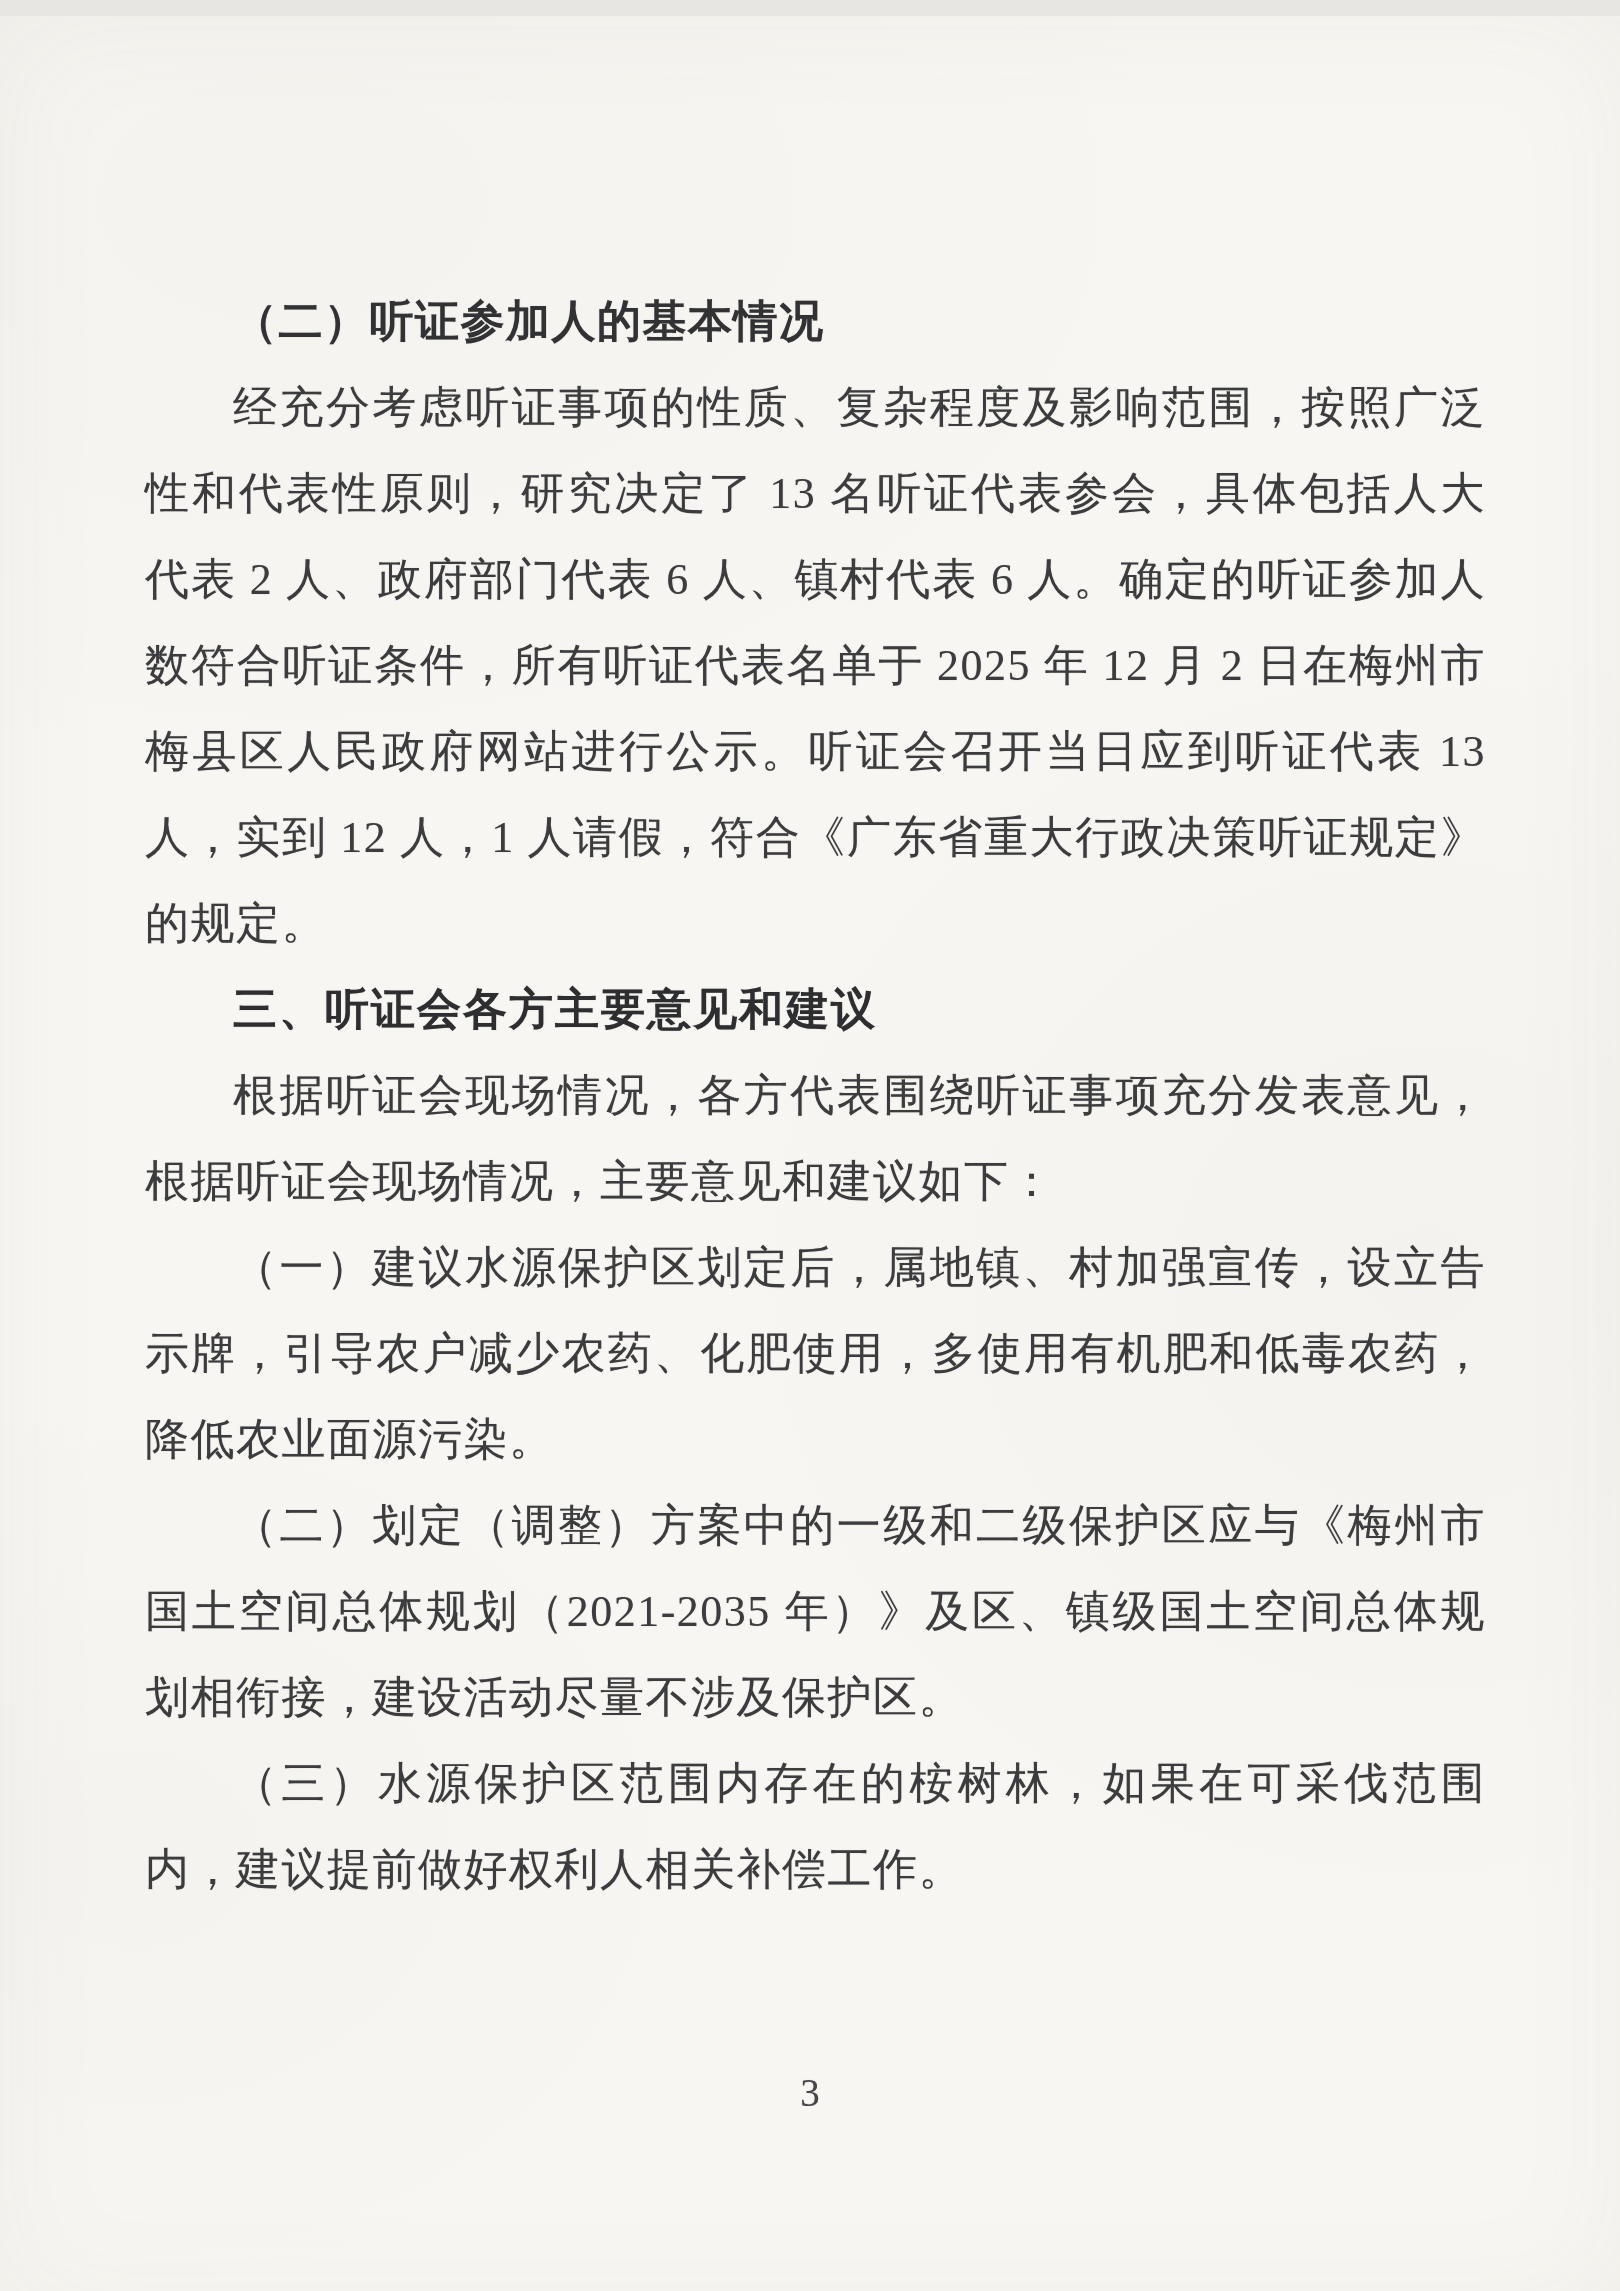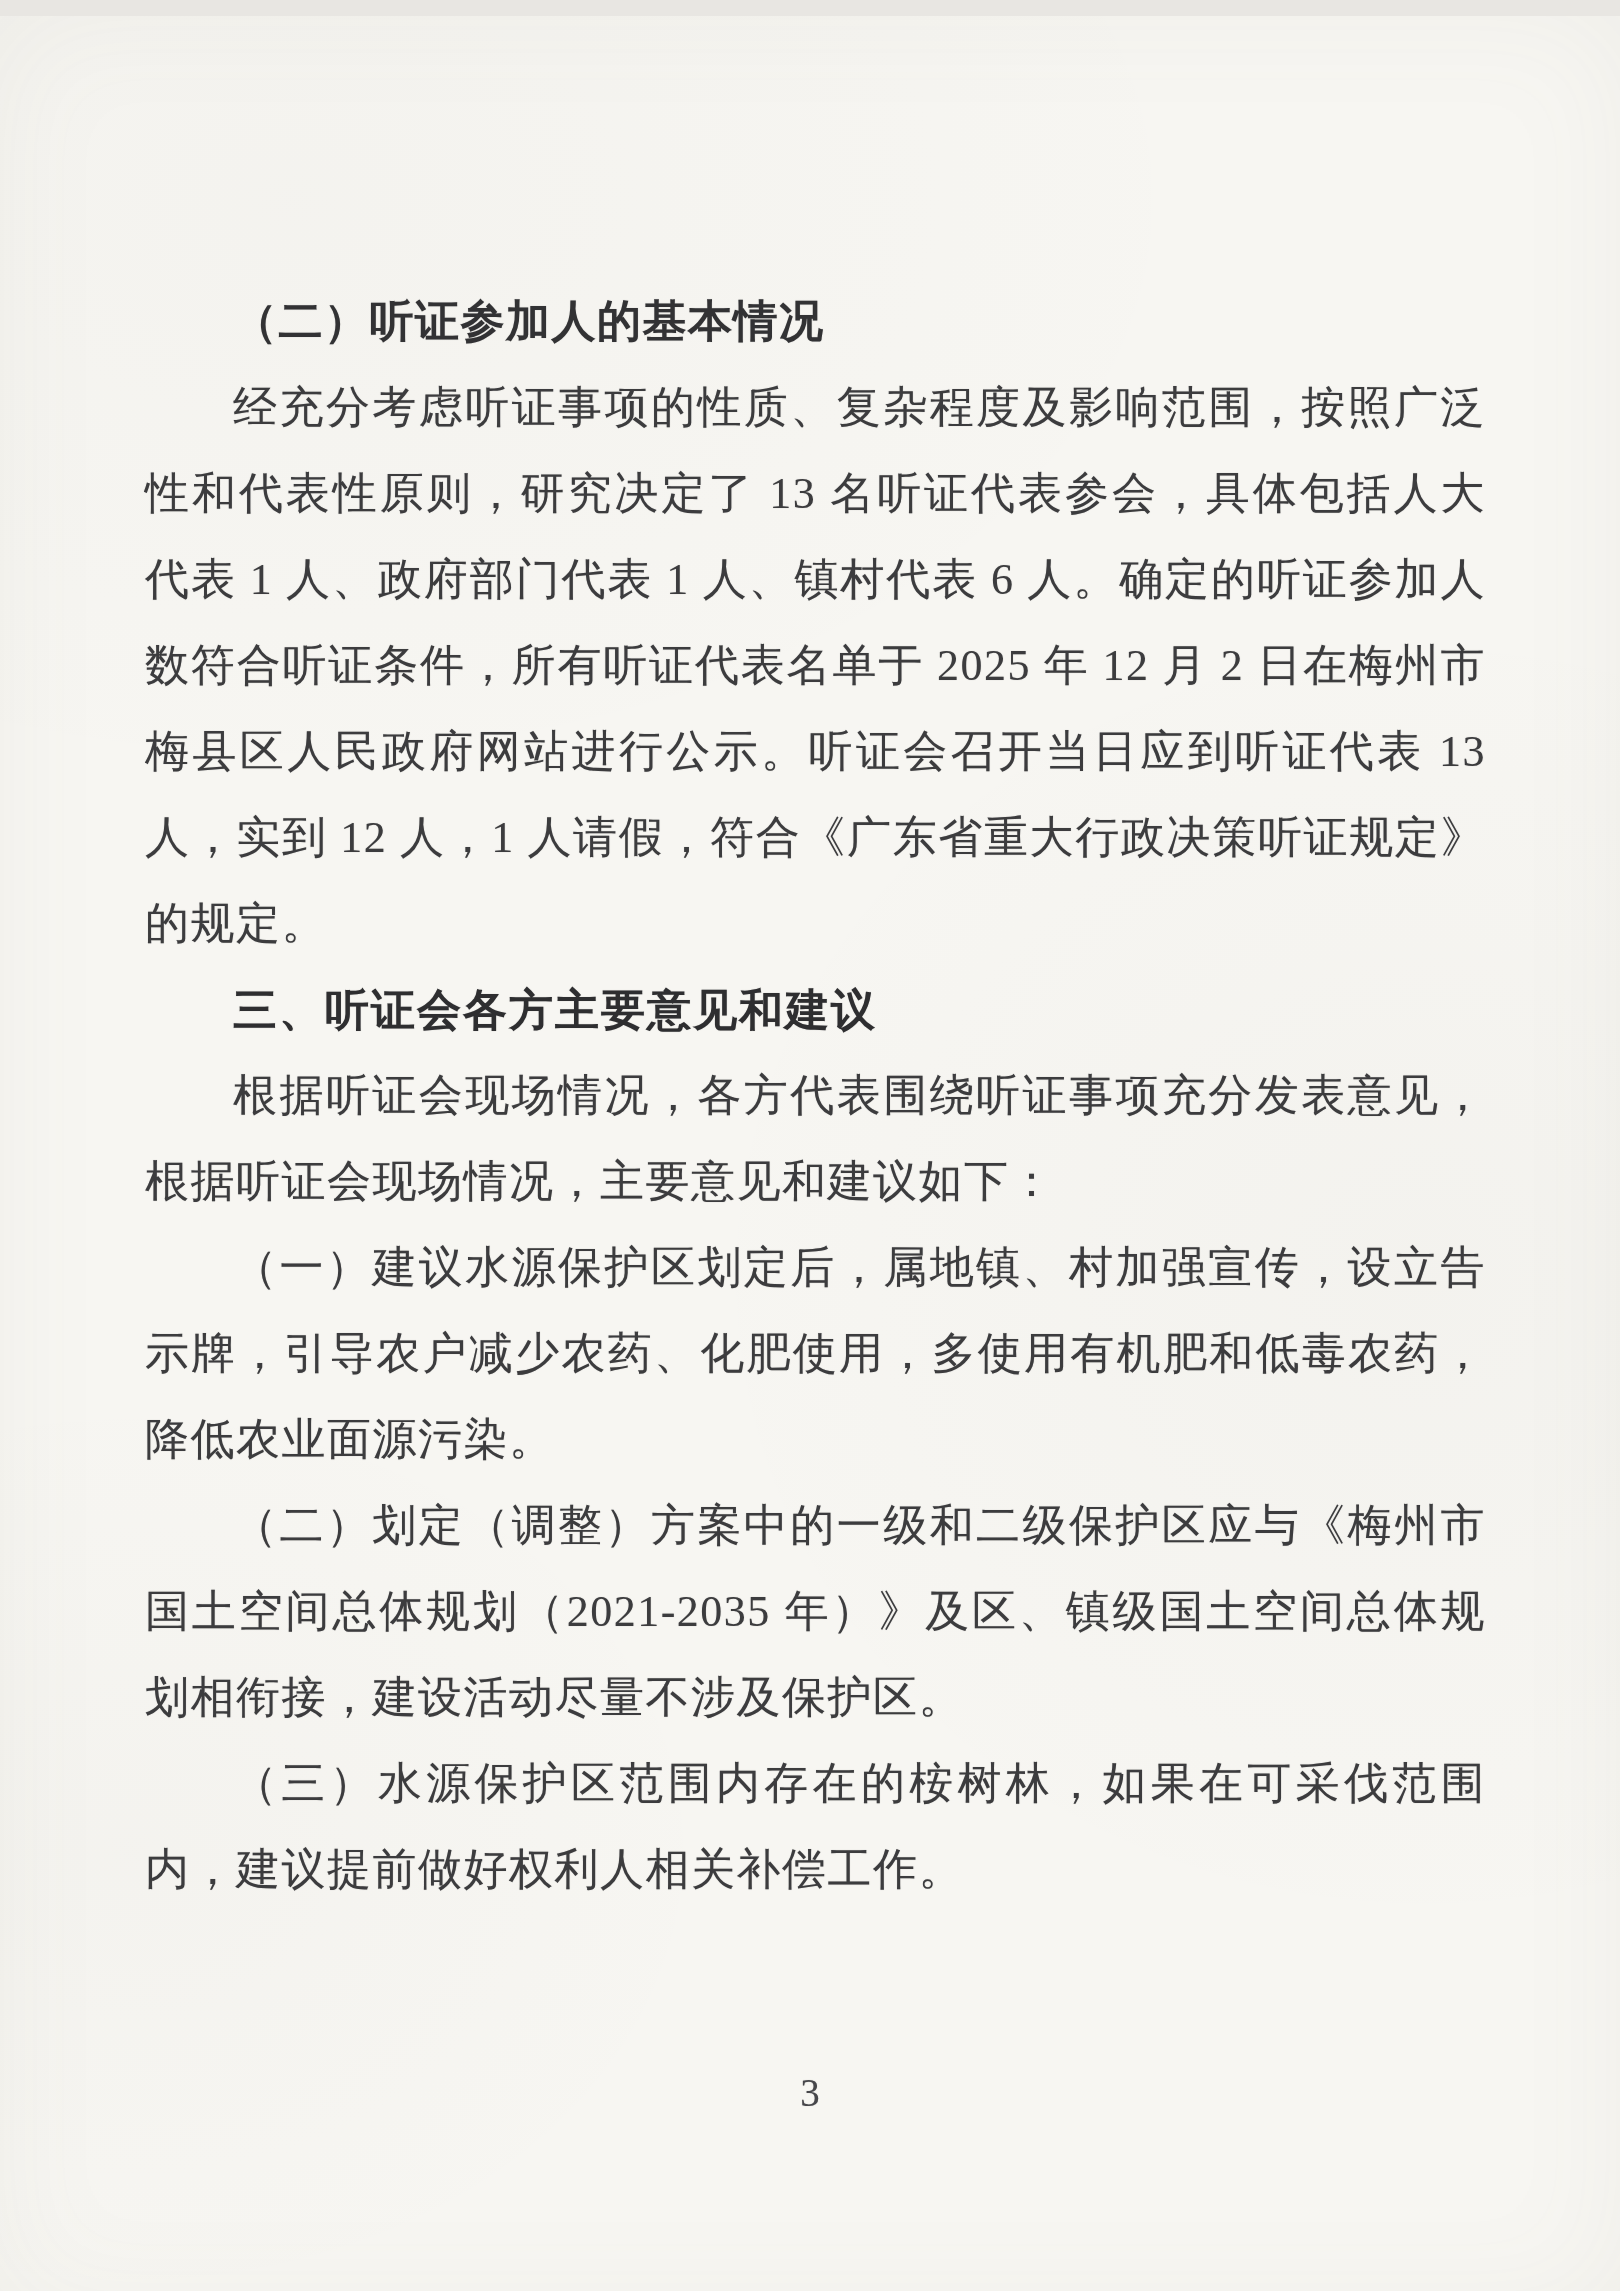--- a/index.html
+++ b/index.html
@@ -43,21 +43,21 @@
   .doc p {
     margin: 0;
     text-indent: 2em;
     text-shadow: 0 0 1px rgba(60,60,62,0.35);
   }
   .doc p.heading2 {
     font-weight: 700;
     color: #323234;
   }
   .doc p.heading1 {
-    font-family: Liberation Sans, sans-serif;
+    font-family: Liberation Serif, serif;
     font-weight: 700;
     letter-spacing: 2px;
     color: #2e2e30;
   }
   .page-footer {
     position: absolute;
     top: 2054px;
     left: 0;
     width: 100%;
     text-align: center;
@@ -67,21 +67,21 @@
     color: #46464a;
     text-shadow: 0 0 1px rgba(60,60,62,0.3);
   }
 </style>
 </head>
 <body>
 
 <div class="page">
   <main class="doc" id="doc-body">
       <p class="heading2">（二）听证参加人的基本情况</p>
-      <p class="paragraph">经充分考虑听证事项的性质、复杂程度及影响范围，按照广泛性和代表性原则，研究决定了 13 名听证代表参会，具体包括人大代表 1 人、政府部门代表 1 人、镇村代表 6 人。确定的听证参加人数符合听证条件，所有听证代表名单于 2025 年 12 月 2 日在梅州市梅县区人民政府网站进行公示。听证会召开当日应到听证代表 13 人，实到 12 人，1 人请假，符合《广东省重大行政决策听证规定》的规定。</p>
+      <p class="paragraph">经充分考虑听证事项的性质、复杂程度及影响范围，按照广泛性和代表性原则，研究决定了 13 名听证代表参会，具体包括人大代表 2 人、政府部门代表 6 人、镇村代表 6 人。确定的听证参加人数符合听证条件，所有听证代表名单于 2025 年 12 月 2 日在梅州市梅县区人民政府网站进行公示。听证会召开当日应到听证代表 13 人，实到 12 人，1 人请假，符合《广东省重大行政决策听证规定》的规定。</p>
       <p class="heading1">三、听证会各方主要意见和建议</p>
       <p class="paragraph">根据听证会现场情况，各方代表围绕听证事项充分发表意见，根据听证会现场情况，主要意见和建议如下：</p>
       <p class="paragraph">（一）建议水源保护区划定后，属地镇、村加强宣传，设立告示牌，引导农户减少农药、化肥使用，多使用有机肥和低毒农药，降低农业面源污染。</p>
       <p class="paragraph">（二）划定（调整）方案中的一级和二级保护区应与《梅州市国土空间总体规划（2021-2035 年）》及区、镇级国土空间总体规划相衔接，建设活动尽量不涉及保护区。</p>
       <p class="paragraph">（三）水源保护区范围内存在的桉树林，如果在可采伐范围内，建议提前做好权利人相关补偿工作。</p>
     </main>
   <footer class="page-footer">
     <span class="page-number">3</span>
   </footer>
 </div>

